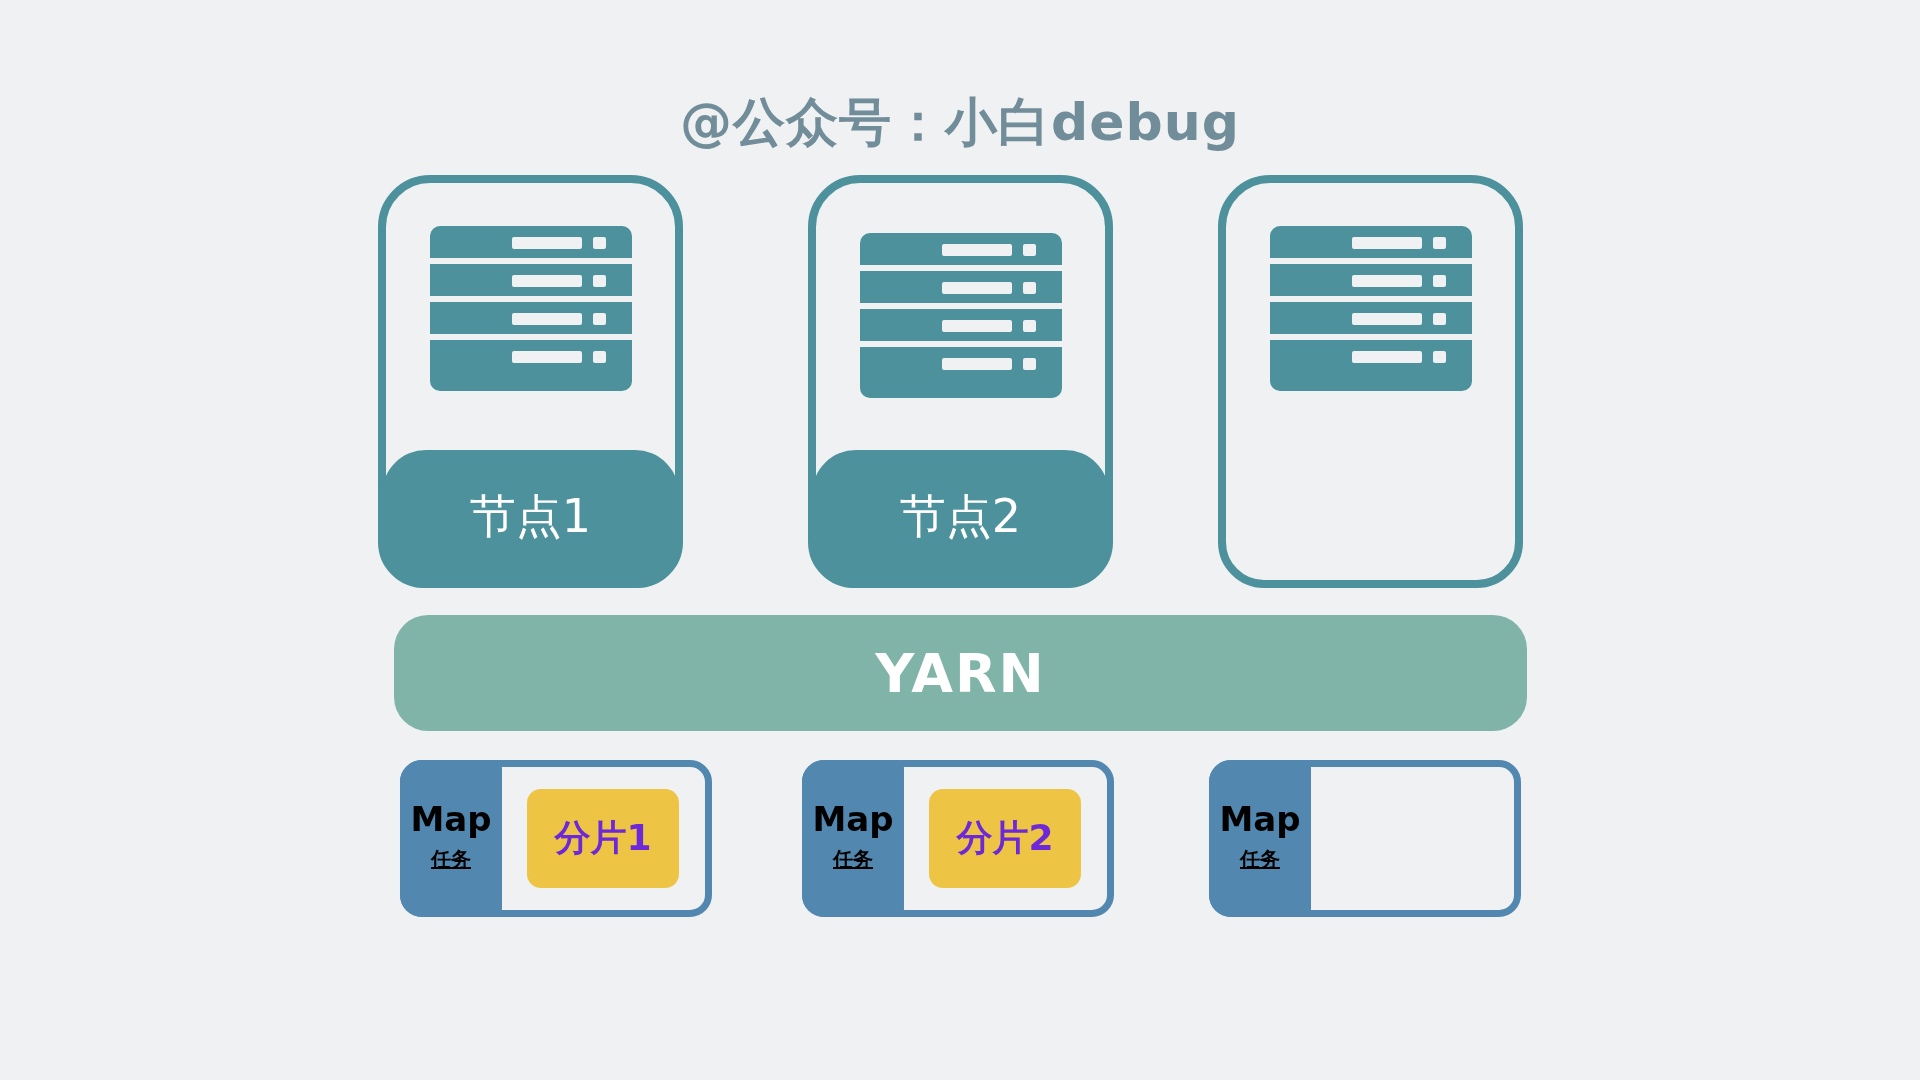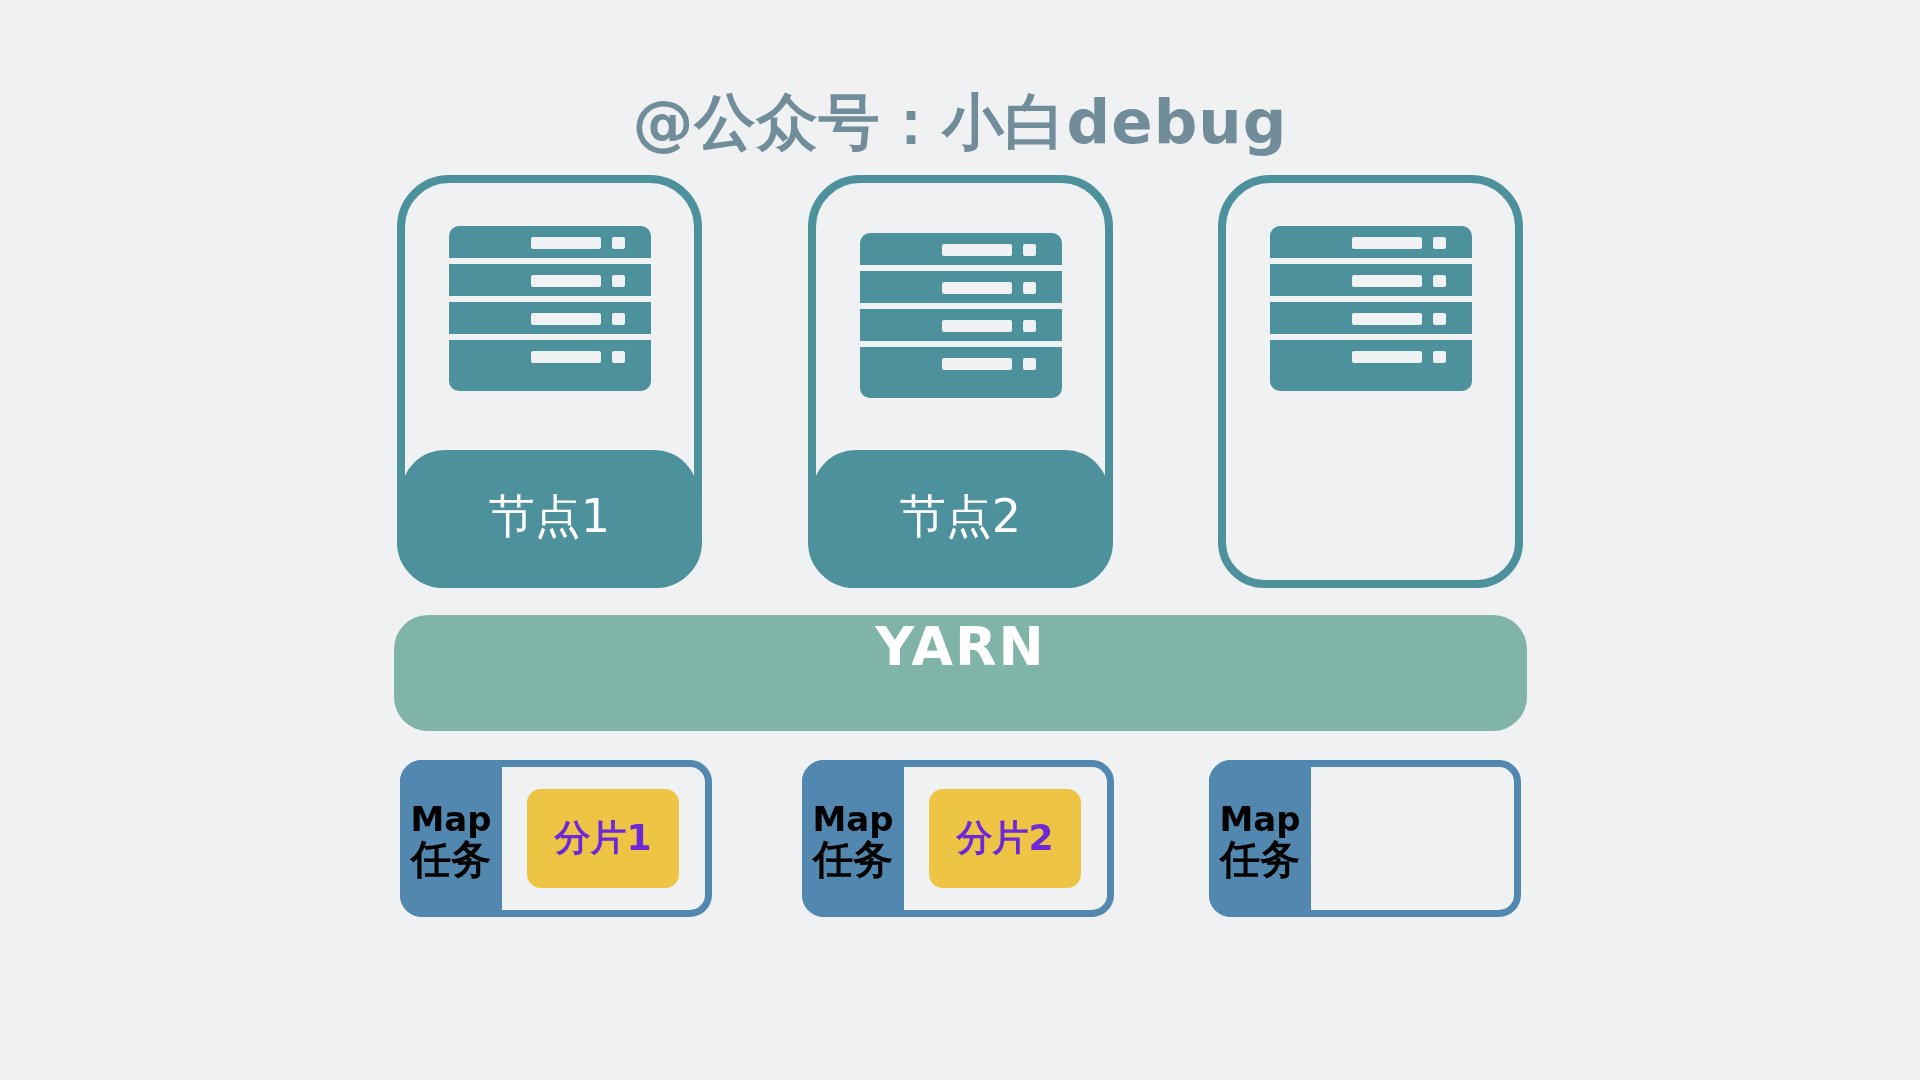--- a/index.html
+++ b/index.html
@@ -5,21 +5,21 @@
   html, body { margin: 0; padding: 0; }
   body {
     width: 1920px; height: 1080px; overflow: hidden;
     background: #eff1f3;
     position: relative;
     font-family: "DejaVu Sans", "Liberation Sans", sans-serif;
   }
   .title {
     position: absolute; left: 0; top: 72px; width: 1920px;
     text-align: center;
-    font-size: 61px; font-weight: bold;
+    font-size: 52px; font-weight: bold;
     color: #728d9a;
     letter-spacing: 1px;
     line-height: 100px;
   }
   .node {
     position: absolute; top: 175px;
     width: 305px; height: 413px;
     box-sizing: border-box;
   }
   .node .frame {
@@ -54,21 +54,21 @@
   }
   .node .label-band span {
     color: #ffffff; font-size: 46px; line-height: 1;
     font-family: "DejaVu Sans", sans-serif;
     margin-top: -6px;
   }
   .yarn {
     position: absolute; left: 394px; top: 615px; width: 1133px; height: 116px;
     background: #80b4a8;
     border-radius: 34px;
-    display: flex; justify-content: center;
+    display: flex; align-items: center; justify-content: center;
   }
   .yarn span {
     color: #ffffff; font-size: 54px; font-weight: bold; letter-spacing: 2px;
     font-family: "DejaVu Sans", sans-serif;
   }
   .maptask {
     position: absolute; top: 760px; width: 312px; height: 157px;
   }
   .maptask .outer {
     position: absolute; inset: 0;
@@ -78,36 +78,36 @@
     box-sizing: border-box;
   }
   .maptask .tab {
     position: absolute; left: 0; top: 0; bottom: 0; width: 102px;
     background: #5288b0;
     border-radius: 22px 8px 8px 22px;
     display: flex; flex-direction: column; align-items: center; justify-content: center;
     color: #000000; font-weight: bold;
   }
   .maptask .tab .t1 { font-size: 34px; line-height: 40px; }
-  .maptask .tab .t2 { font-size: 40px; line-height: 40px; }
+  .maptask .tab .t2 { font-size: 20px; line-height: 40px; text-decoration: underline; }
   .maptask .shard {
     position: absolute; left: 127px; top: 29px; width: 152px; height: 99px;
     background: #edc443; border-radius: 14px;
     display: flex; align-items: center; justify-content: center;
   }
   .maptask .shard span {
     color: #6d28d9; font-size: 36px; font-weight: bold;
   }
 </style>
 </head>
 <body>
 
 <div class="title">@公众号：小白debug</div>
 
-<div class="node" style="left:397px;border-radius:6px;">
+<div class="node" style="left:378px;border-radius:6px;">
   <div class="frame"></div>
   <div class="server">
     <div class="rack first" style="top:0;">
         <div class="slot"></div>
         <div class="led"></div>
       </div>
     <div class="rack" style="top:38px;">
         <div class="slot"></div>
         <div class="led"></div>
       </div>

